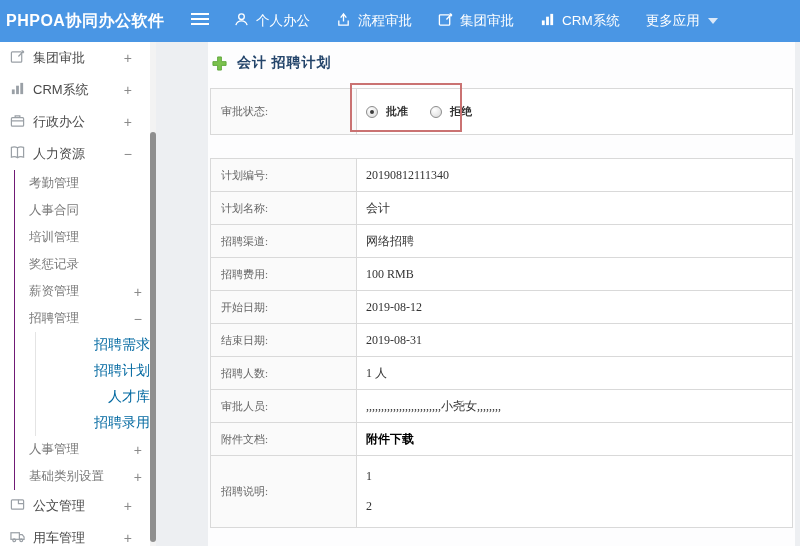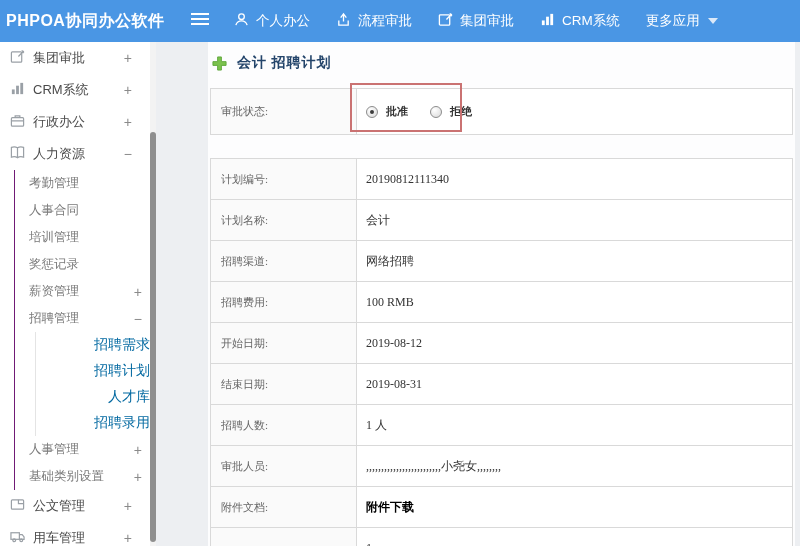--- a/index.html
+++ b/index.html
@@ -76,21 +76,21 @@
   .approve-btn { display:inline-block; min-width:68px; height:22px; line-height:20px;
     padding:0 8px; background:linear-gradient(#e0eefb,#bcd8f0); border:1px solid #7096be;
     border-radius:2px; font-size:11px; font-weight:bold; color:#1d3a66; text-align:center;
     cursor:pointer; box-shadow:0 1px 1px rgba(0,0,0,.15);
     font-family:"Liberation Serif","DejaVu Serif",serif; }
 
   .red-box { position:absolute; left:142px; top:41px; width:112px; height:49px;
     border:2px solid #ca7272; pointer-events:none; }
 
   .tbl-detail { top:116px; }
-  .tbl-detail td { height:41px; }
+  .tbl-detail td { height:33px; }
   .tbl-detail tr.tall td { height:72px; }
   a.attach-link { color:#000000; font-weight:bold; text-decoration:none; font-size:12px; }
 </style>
 </head>
 <body>
 
 <div class="topbar">
   <div class="logo">PHPOA协同办公软件</div>
   <div class="hamburger">
     <svg width="20" height="16" viewBox="0 0 20 16">

